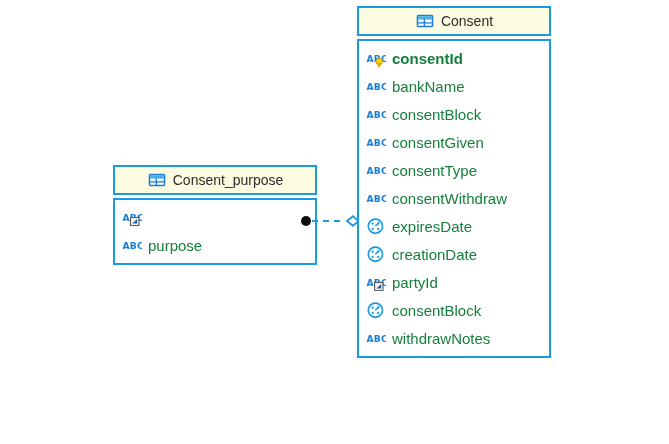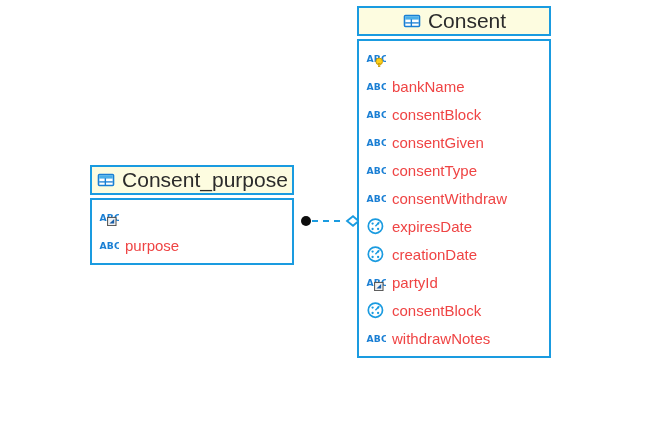--- a/index.html
+++ b/index.html
@@ -14,36 +14,36 @@
   
   .entity{position:absolute;box-sizing:border-box;}
   .entity .hdr{
     box-sizing:border-box;
     border:2px solid #1a9be0;
     background:#fdfce0;
     height:30px;
     display:flex;align-items:center;justify-content:center;
     gap:6px;
     color:#2b2b2b;
-    font-size:21px;
+    font-size:14px;
   }
   .entity .gap{height:3px;background:#ffffff;}
   .entity .body{
     box-sizing:border-box;
     border:2px solid #1a9be0;
     background:#ffffff;
     padding:3px 0 4px 0;
   }
   .attr{
     display:flex;align-items:center;
     height:28px;
     padding-left:7px;
     gap:6px;
     font-size:15px;
-    color:#ef4444;
+    color:#15803d;
     white-space:nowrap;
   }
   .attr.pk .aname{font-weight:bold;}
 
   
   .ico{
     width:20px;height:18px;flex:0 0 20px;
     position:relative;display:inline-block;
   }
   .ico svg{display:block;position:absolute;left:0;top:0;}
@@ -72,20 +72,21 @@
     <div class="gap"></div>
     <div class="body">
         <div class="attr pk">
           <span class="ico">
             <svg width="20" height="18" viewBox="0 0 20 18">
               <text x="0.5" y="12.5" font-family="DejaVu Sans, sans-serif" font-size="9.2" font-weight="bold" fill="#1a7fd4" letter-spacing="0.2">ABC</text>
               <circle cx="13.2" cy="12.4" r="3.3" fill="#fdd017" stroke="#c89a08" stroke-width="1"></circle>
               <rect x="12.6" y="14.6" width="1.3" height="3.1" fill="#fdd017" stroke="#c89a08" stroke-width="0.7"></rect>
             </svg>
           </span>
+          <span class="aname">consentId</span>
         </div>
         <div class="attr">
           <span class="ico">
             <svg width="20" height="18" viewBox="0 0 20 18">
               <text x="0.5" y="12.5" font-family="DejaVu Sans, sans-serif" font-size="9.2" font-weight="bold" fill="#1a7fd4" letter-spacing="0.2">ABC</text>
             </svg>
           </span>
           <span class="aname">bankName</span>
         </div>
         <div class="attr">
@@ -173,21 +174,21 @@
           <span class="ico">
             <svg width="20" height="18" viewBox="0 0 20 18">
               <text x="0.5" y="12.5" font-family="DejaVu Sans, sans-serif" font-size="9.2" font-weight="bold" fill="#1a7fd4" letter-spacing="0.2">ABC</text>
             </svg>
           </span>
           <span class="aname">withdrawNotes</span>
         </div>
       </div>
   </div>
 
-  <div class="entity" id="entity-1" style="left: 90px; top: 165px; width: 204px;">
+  <div class="entity" id="entity-1" style="left: 113px; top: 165px; width: 204px;">
     <div class="hdr">
       <span class="ico">
         <svg width="20" height="18" viewBox="0 0 20 18">
           <rect x="2.5" y="3.5" width="15" height="11" rx="1" fill="#ffffff" stroke="#1a7fd4" stroke-width="1.6"></rect>
           <rect x="3.2" y="4.2" width="13.6" height="3.4" fill="#4aaee8"></rect>
           <rect x="9.3" y="7.8" width="0.1" height="6.2" stroke="#1a7fd4" stroke-width="1.3"></rect>
           <line x1="3.2" y1="10.9" x2="16.8" y2="10.9" stroke="#1a7fd4" stroke-width="1.3"></line>
         </svg>
       </span>
       <span>Consent_purpose</span>

